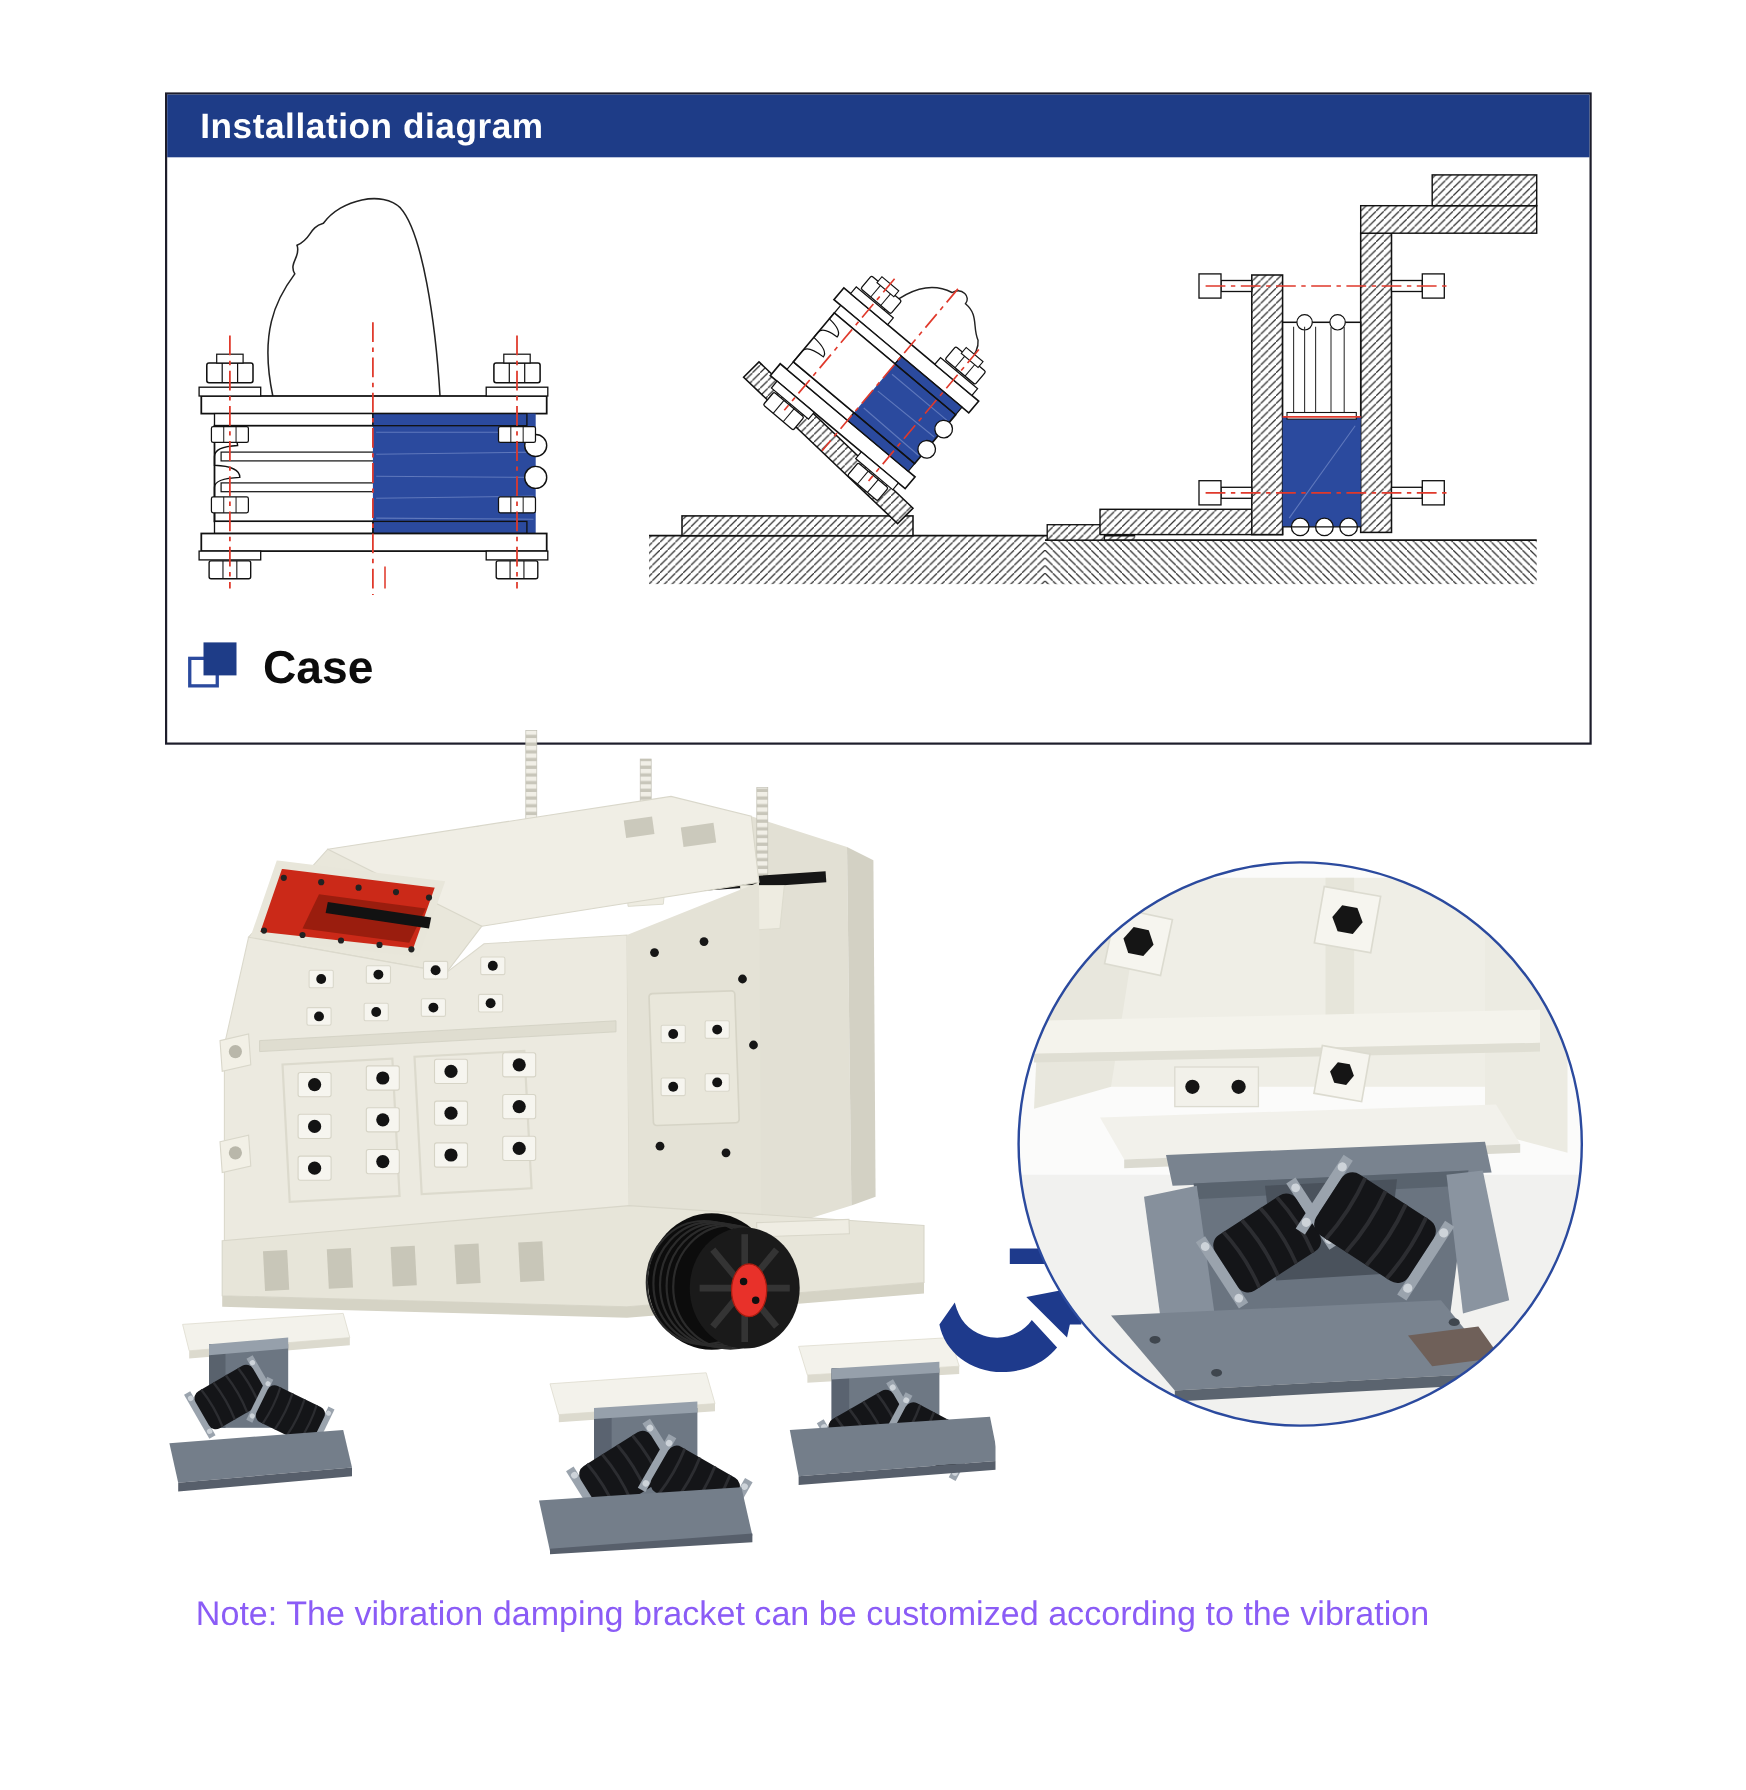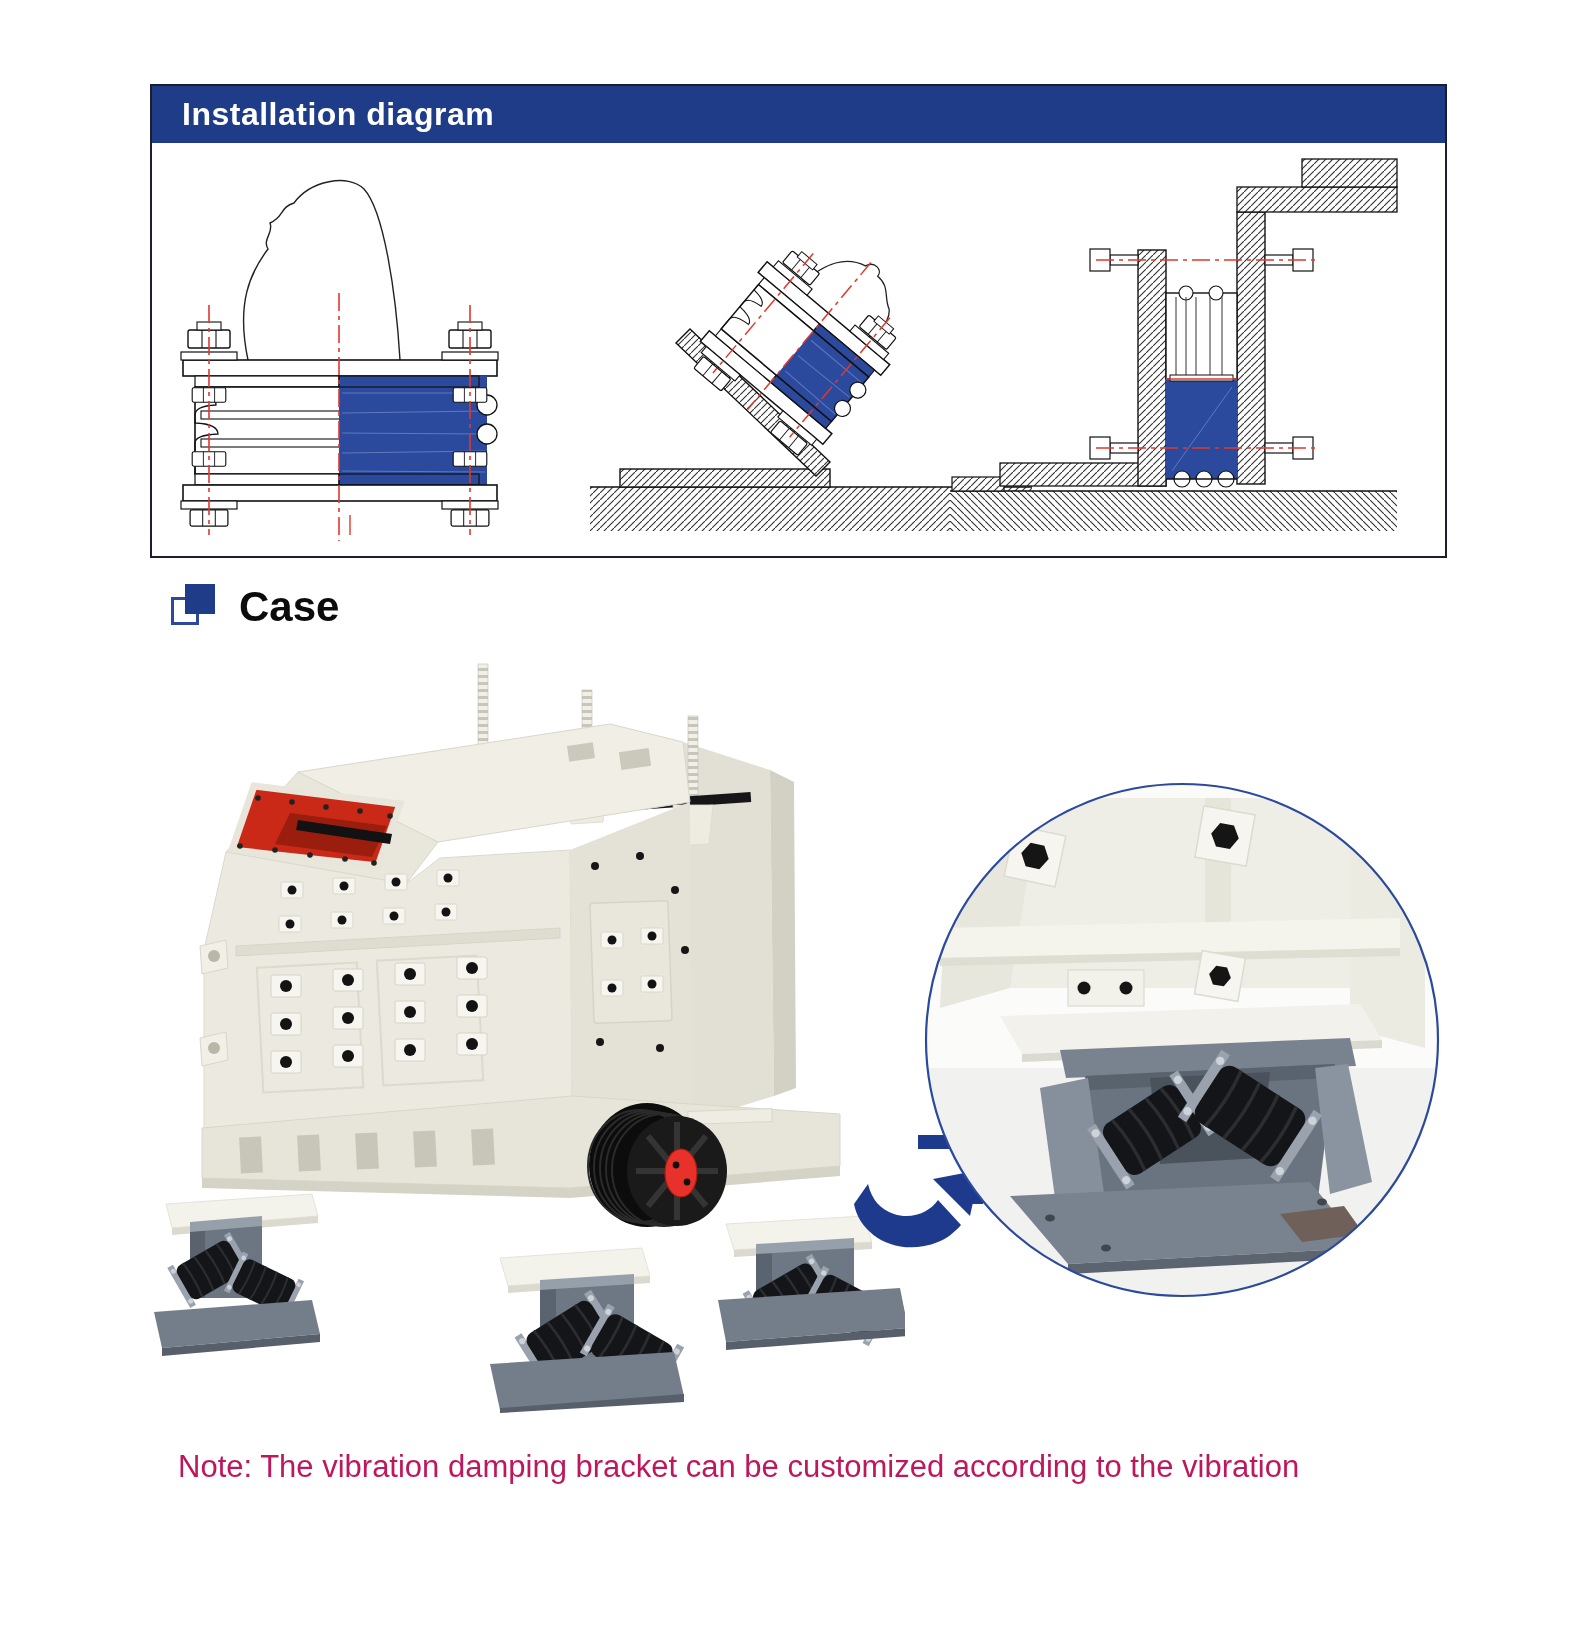--- a/index.html
+++ b/index.html
@@ -1,29 +1,29 @@
 <!DOCTYPE html>
 <html><head>
 <meta charset="utf-8">
 <style>
   html,body{margin:0;padding:0;background:#ffffff;}
   body{position:relative;width:1587px;height:1627px;font-family:"Liberation Sans",sans-serif;overflow:hidden;}
-  .diagram-box{position:absolute;left:150px;top:84px;width:1297px;height:474px;border:2px solid #1d1d2b;box-sizing:border-box;background:#fff;}
+  .diagram-box{position:absolute;left:150px;top:84px;width:1297px;height:593px;border:2px solid #1d1d2b;box-sizing:border-box;background:#fff;}
   .diagram-header{height:57px;background:#1E3C87;display:flex;align-items:center;box-sizing:border-box;padding-left:30px;}
   .diagram-header h1{margin:0;font-size:32px;font-weight:bold;color:#ffffff;letter-spacing:0.5px;}
   .diagram-canvas{position:absolute;left:0;top:57px;width:1293px;height:413px;}
   .case-header{position:absolute;left:171px;top:583px;display:flex;align-items:center;}
   .case-icon{position:relative;width:48px;height:46px;flex:0 0 auto;}
   .case-icon .sq-outline{position:absolute;left:0;top:13px;width:28px;height:28px;border:3px solid #2B4A9E;background:#fff;box-sizing:border-box;}
   .case-icon .sq-fill{position:absolute;left:14px;top:0;width:30px;height:30px;background:#1E3C87;}
   .case-title{margin-left:20px;font-size:42px;font-weight:bold;color:#0c0c0c;}
   .machine-wrap{position:absolute;left:140px;top:650px;width:765px;height:765px;}
   .detail-wrap{position:absolute;left:920px;top:778px;width:525px;height:525px;}
   .arrow-wrap{position:absolute;left:840px;top:1112px;width:160px;height:160px;}
-  .note{position:absolute;left:178px;top:1448px;width:1200px;font-size:31px;color:#be185d;line-height:1.24;}
+  .note{position:absolute;left:178px;top:1448px;width:1200px;font-size:31px;color:#8b5cf6;line-height:1.24;}
   svg{display:block;}
 </style>
 </head>
 <body>
 
 <div class="diagram-box">
   <div class="diagram-header">
     <h1>Installation diagram</h1>
   </div>
   <div class="diagram-canvas">

